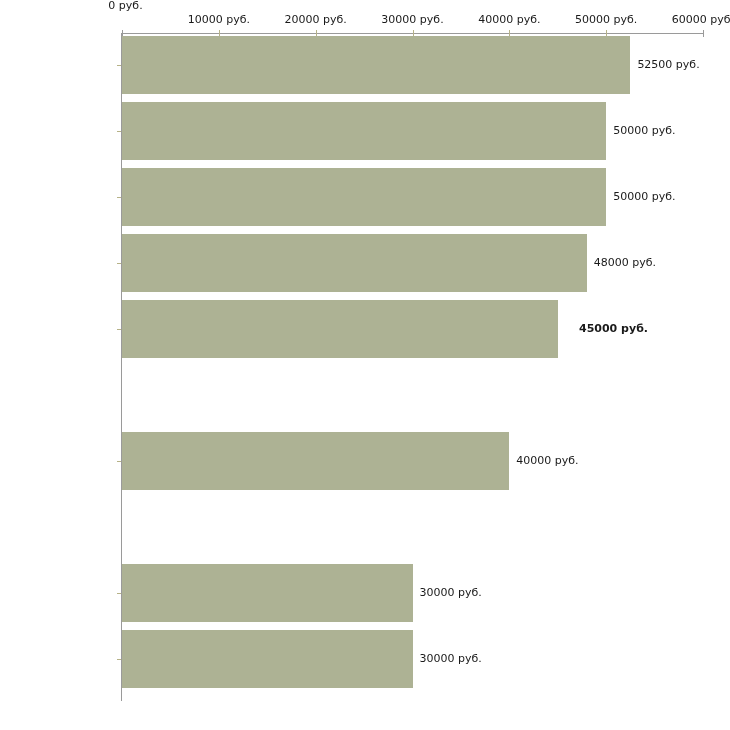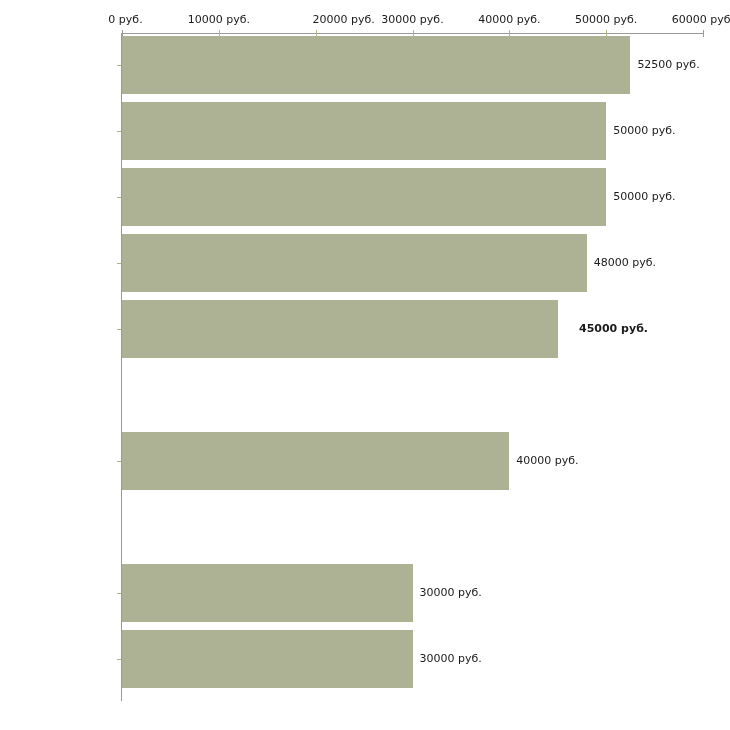--- a/index.html
+++ b/index.html
@@ -107,25 +107,25 @@
   }
 </style>
 </head>
 <body>
 
 <div id="chart-root">
 
   <div id="top-axis"></div>
   <div id="tick-layer">
       <div class="tick-mark edge" style="left: 122px; top: 30px; position: absolute;"></div>
-      <div class="tick-label" style="left: 122px; top: 14px; padding-left: 7px;">0 руб.</div>
+      <div class="tick-label" style="left: 122px; top: 0; padding-left: 7px;">0 руб.</div>
       <div class="tick-mark" style="left: 218.833px; top: 30px; position: absolute;"></div>
       <div class="tick-label" style="left: 218.833px; top: 14px; text-align: right;">10000 руб.</div>
       <div class="tick-mark" style="left: 315.667px; top: 30px; position: absolute;"></div>
-      <div class="tick-label" style="left: 315.667px; top: 14px; margin-left: 28px;">20000 руб.</div>
+      <div class="tick-label" style="left: 315.667px; top: 14px;">20000 руб.</div>
       <div class="tick-mark" style="left: 412.5px; top: 30px; position: absolute;"></div>
       <div class="tick-label" style="left: 412.5px; top: 14px;">30000 руб.</div>
       <div class="tick-mark" style="left: 509.333px; top: 30px; position: absolute;"></div>
       <div class="tick-label" style="left: 509.333px; top: 14px;">40000 руб.</div>
       <div class="tick-mark" style="left: 606.167px; top: 30px; position: absolute;"></div>
       <div class="tick-label" style="left: 606.167px; top: 14px;">50000 руб.</div>
       <div class="tick-mark edge" style="left: 703px; top: 30px; position: absolute;"></div>
       <div class="tick-label" style="left: 703px; top: 14px;">60000 руб.</div>
     </div>
 

